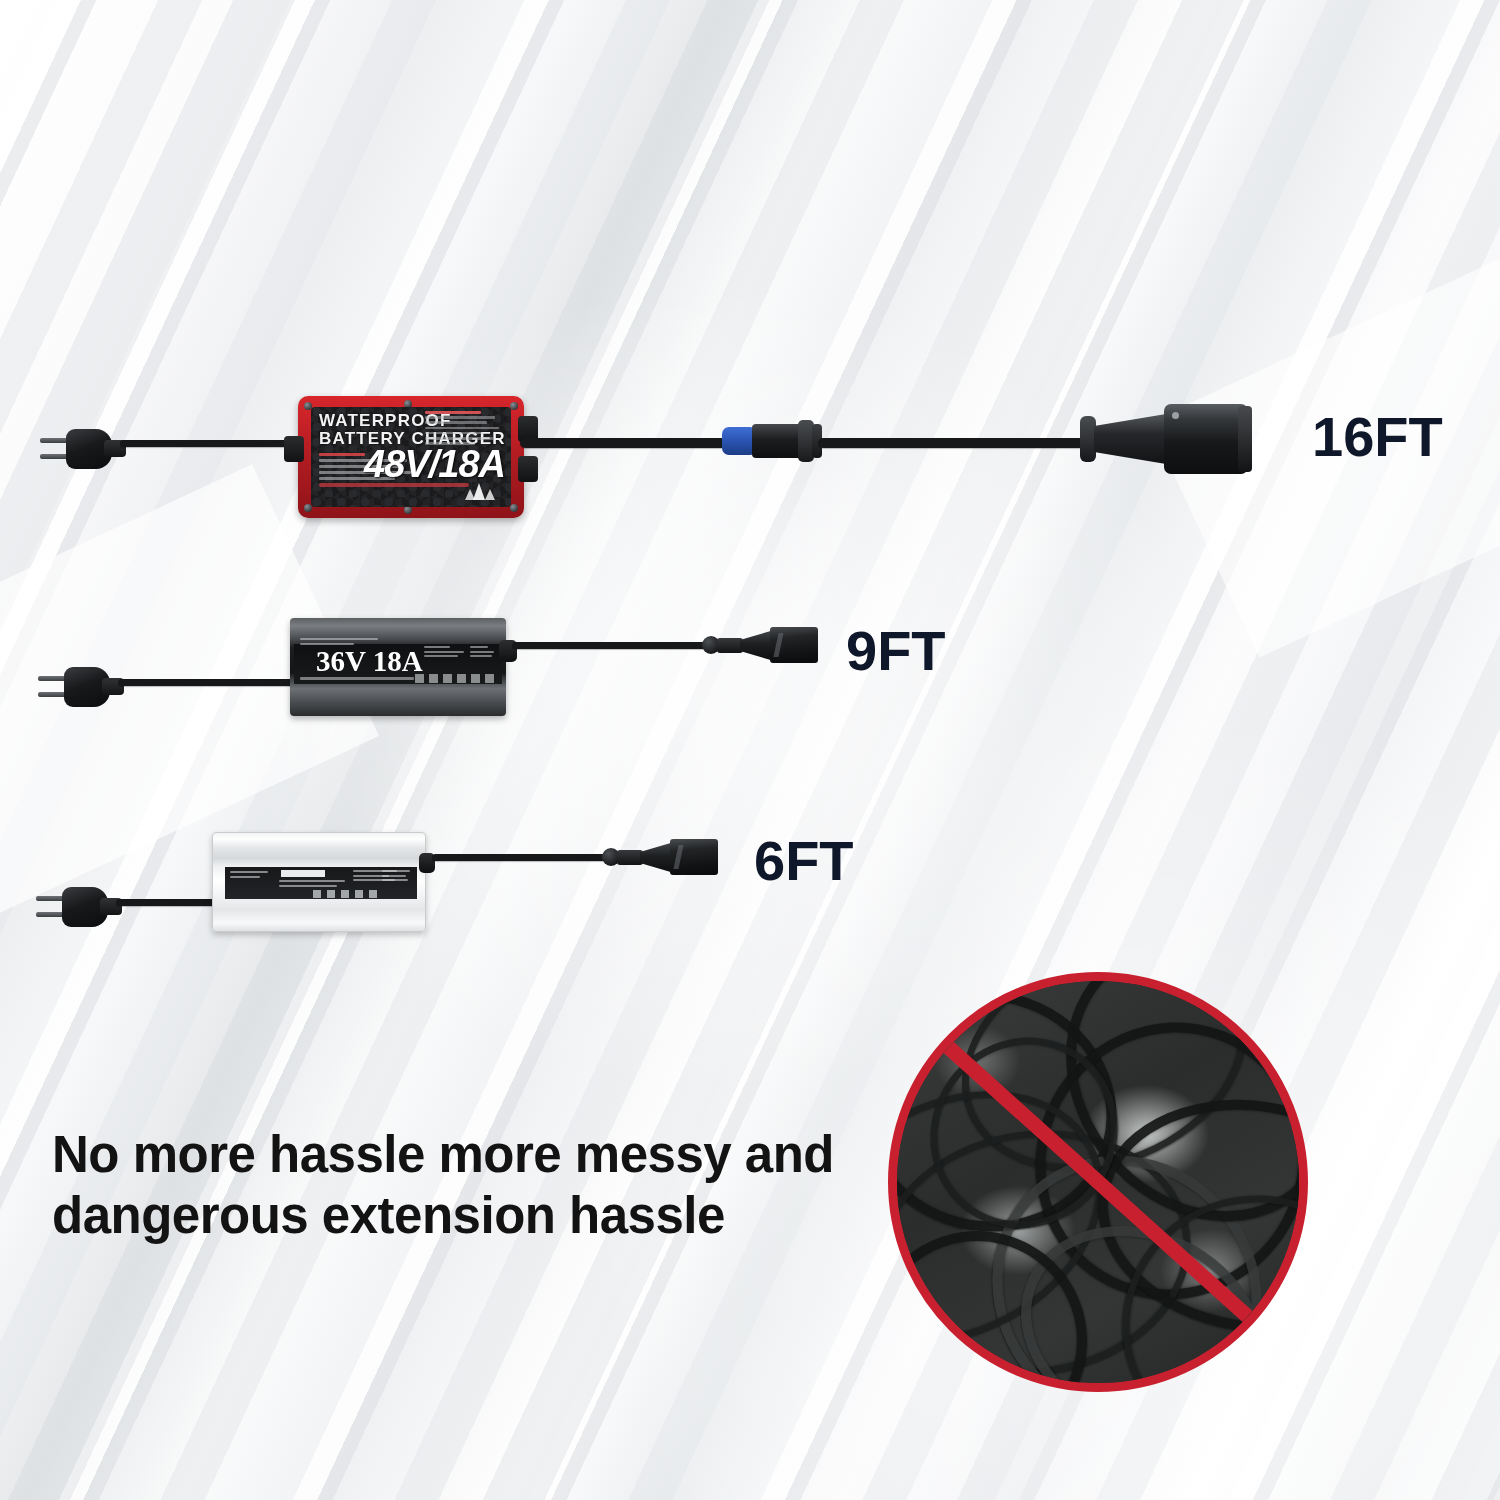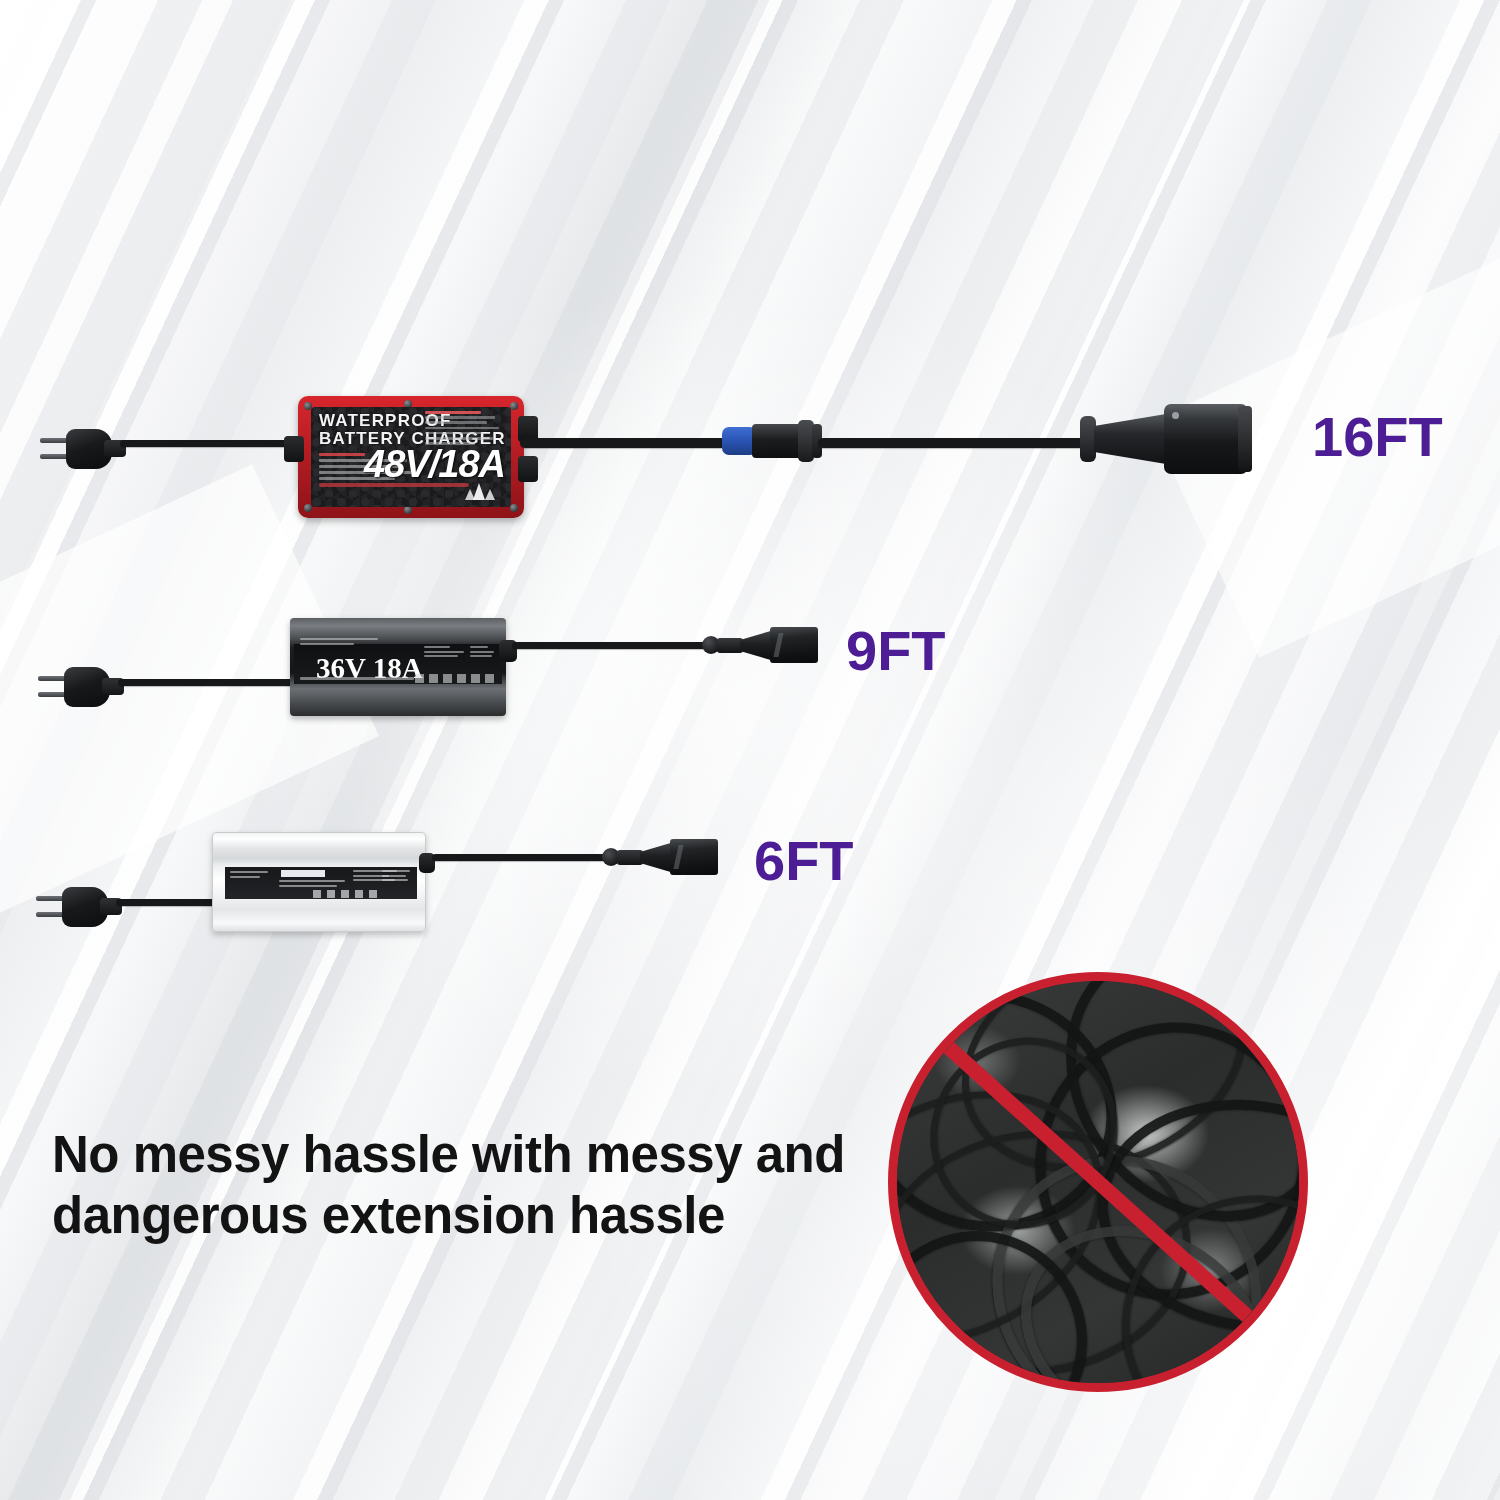--- a/index.html
+++ b/index.html
@@ -102,21 +102,21 @@
     transform-origin: left center;
     white-space: nowrap;
   }
 
   
   .row { position: absolute; }
   .len-label {
     position: absolute;
     font-size: 56px;
     font-weight: 700;
-    color: #4c1d95;
+    color: #0f172a;
     letter-spacing: 0px;
     white-space: nowrap;
     font-family: "Liberation Sans", sans-serif;
     text-align: center;
   }
 
   
   .cord {
     position: absolute;
     background: #17181a;
@@ -242,21 +242,21 @@
         #1d1e20 30%, #141517 56%,
         #3a3d40 62%, #6c7074 72%, #4a4d50 86%, #2a2c2e 100%);
     box-shadow: 0 3px 6px rgba(0,0,0,0.28);
   }
   .blackbox .label {
     position: absolute;
     left: 4px; top: 26px; right: 4px; height: 40px;
     background: linear-gradient(180deg,#0f1011,#191a1c);
   }
   .blackbox .volt {
-    position: absolute; left: 22px; top: 8px;
+    position: absolute; left: 22px; top: 1px;
     font-size: 29px; font-weight: 700; color: #ffffff;
     font-family: "Liberation Serif", serif;
     letter-spacing: 0px;
   }
   .blackbox .tiny {
     position: absolute; left: 6px; top: -6px;
     width: 84px;
   }
   .blackbox .tiny i,
   .blackbox .btm i,
@@ -660,21 +660,21 @@
       <div class="stem"></div>
       <div class="wedge"></div>
       <div class="blk"></div>
       <div class="slit"></div>
     </div>
 
     <div class="len-label" style="left:754px; top:828px;">6FT</div>
   </div>
 
   <div class="bottom-copy">
-    <span>No messy hassle with messy and</span>
+    <span>No more hassle more messy and</span>
     <span class="l2">dangerous extension hassle</span>
   </div>
 
   <div class="nocircle">
     <div class="photo">
       <div class="coil" style="left:-40px; top:10px; width:240px; height:220px; transform:rotate(14deg);"></div>
       <div class="coil thin" style="left:60px; top:-30px; width:280px; height:200px; transform:rotate(-22deg);"></div>
       <div class="coil" style="left:140px; top:40px; width:250px; height:260px; transform:rotate(33deg);"></div>
       <div class="coil thin" style="left:-20px; top:150px; width:300px; height:230px; transform:rotate(-8deg);"></div>
       <div class="coil pale" style="left:90px; top:180px; width:260px; height:240px; transform:rotate(48deg);"></div>

